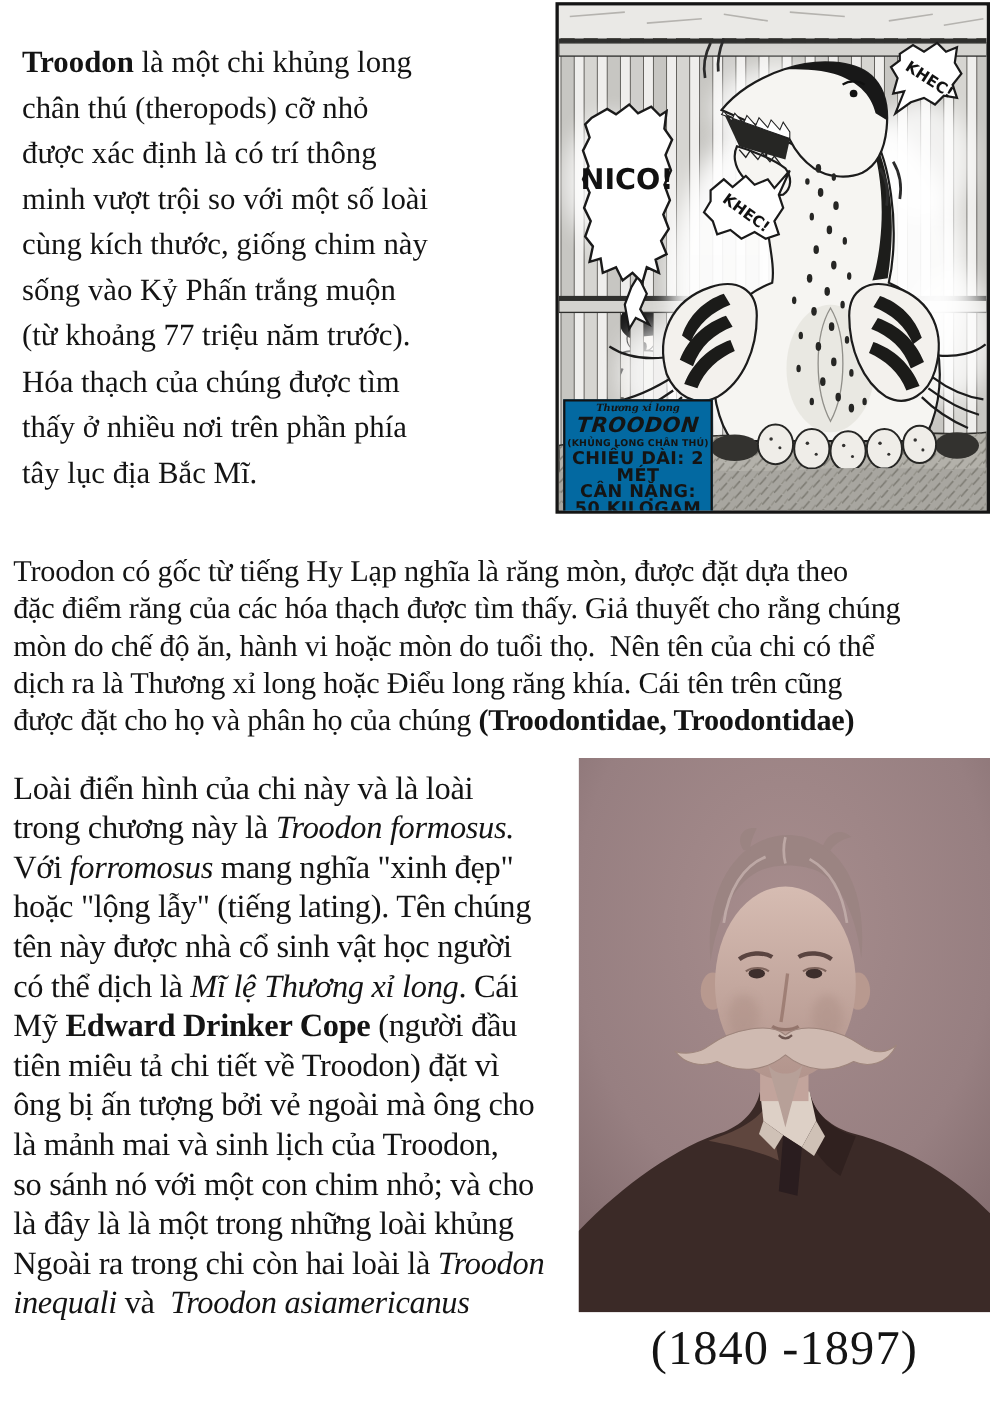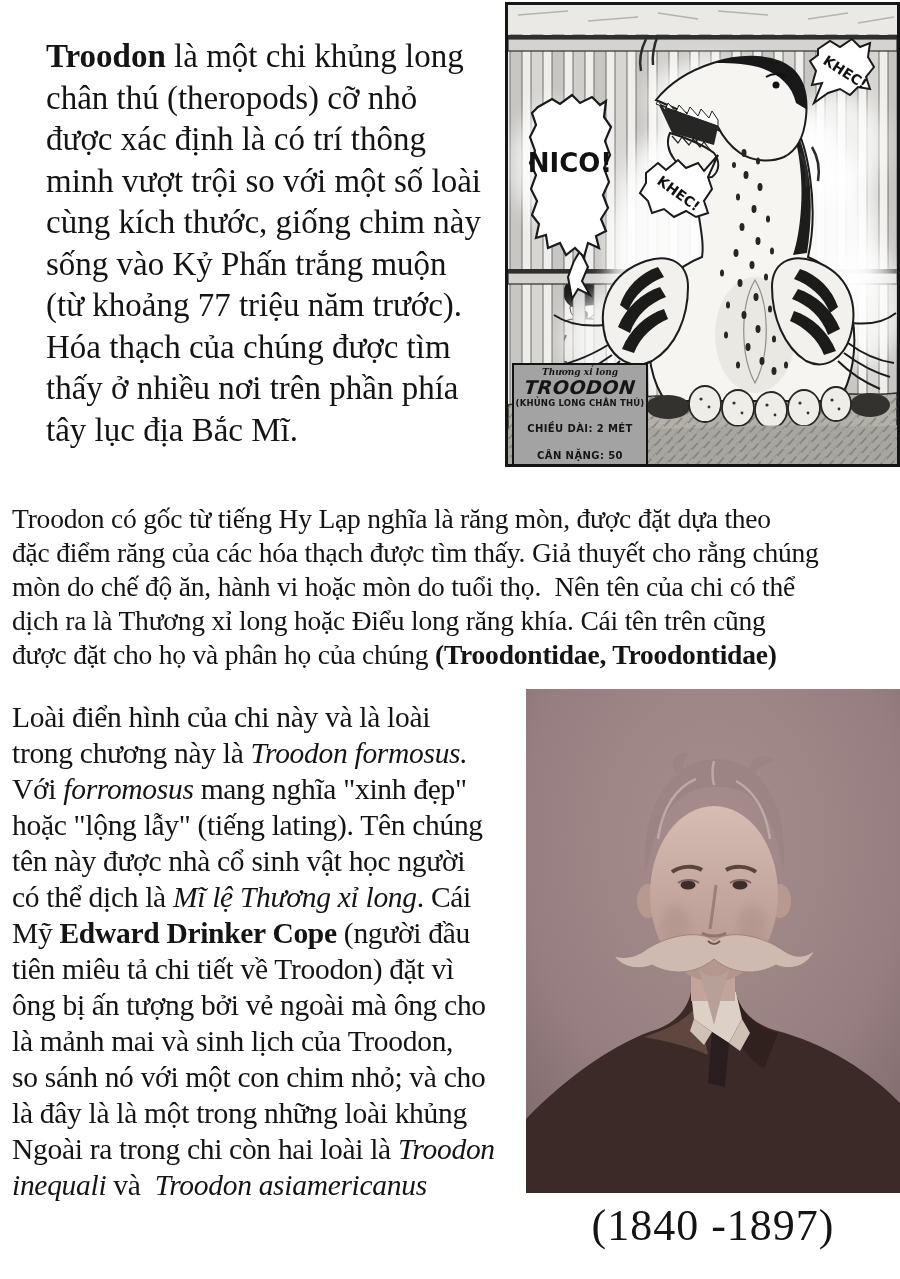--- a/index.html
+++ b/index.html
@@ -4,37 +4,37 @@
 <style>
   html,body{margin:0;padding:0;background:#ffffff;}
   body{width:900px;height:1279px;overflow:hidden;position:relative;
        font-family:"Liberation Serif", serif;color:#141414;}
   .abs{position:absolute;}
   .tline{white-space:pre;}
   .tline .b{font-weight:bold;}
   .tline .i{font-style:italic;}
 
   
-  #intro-block{left:46px;top:36px;width:478px;font-size:33px;line-height:41.5px;}
+  #intro-block{left:20px;top:36px;width:478px;font-size:28px;line-height:41.5px;}
   #etym-block{left:12px;top:502px;width:884px;font-size:27.5px;line-height:34px;letter-spacing:-0.2px;}
   #species-block{left:12px;top:699px;width:516px;font-size:29.5px;line-height:36px;letter-spacing:-0.3px;z-index:1;}
 
   
   #manga-panel{left:505px;top:2px;width:395px;height:465px;border:3px solid #151515;
                box-sizing:border-box;background:#efeeec;overflow:hidden;z-index:2;}
   #manga-panel svg{display:block;}
-  #dino-infobox{position:absolute;left:4px;top:358px;width:136px;background:#a3a3a3;
+  #dino-infobox{position:absolute;left:4px;top:358px;width:136px;background:#0369a1;
                 border:2px solid #131313;box-sizing:border-box;text-align:center;
                 padding:2px 1px 5px;font-family:"DejaVu Sans", sans-serif;}
   #dino-infobox .script{font-family:"DejaVu Serif", serif;font-style:italic;font-weight:bold;
                 font-size:9px;line-height:10px;}
   #dino-infobox .name{font-style:italic;font-weight:bold;font-size:19px;line-height:20px;
                 letter-spacing:0.5px;transform:skewX(-6deg);}
   #dino-infobox .sub{font-weight:bold;font-size:8.5px;line-height:12px;letter-spacing:0.2px;}
-  #dino-infobox .len,#dino-infobox .wt{font-weight:bold;font-size:10px;line-height:15px;letter-spacing:0.4px;margin-top:12px;}
+  #dino-infobox .len,#dino-infobox .wt{font-weight:bold;font-size:16px;line-height:15px;letter-spacing:0.4px;}
 
   
   #portrait{left:526px;top:689px;width:374px;height:504px;z-index:2;}
   #photo-caption{left:526px;top:1200px;width:374px;text-align:center;
                  font-size:44px;letter-spacing:1px;}
 
   .bubble-text{font-family:"DejaVu Sans", sans-serif;font-weight:bold;}
 </style>
 </head>
 <body>

